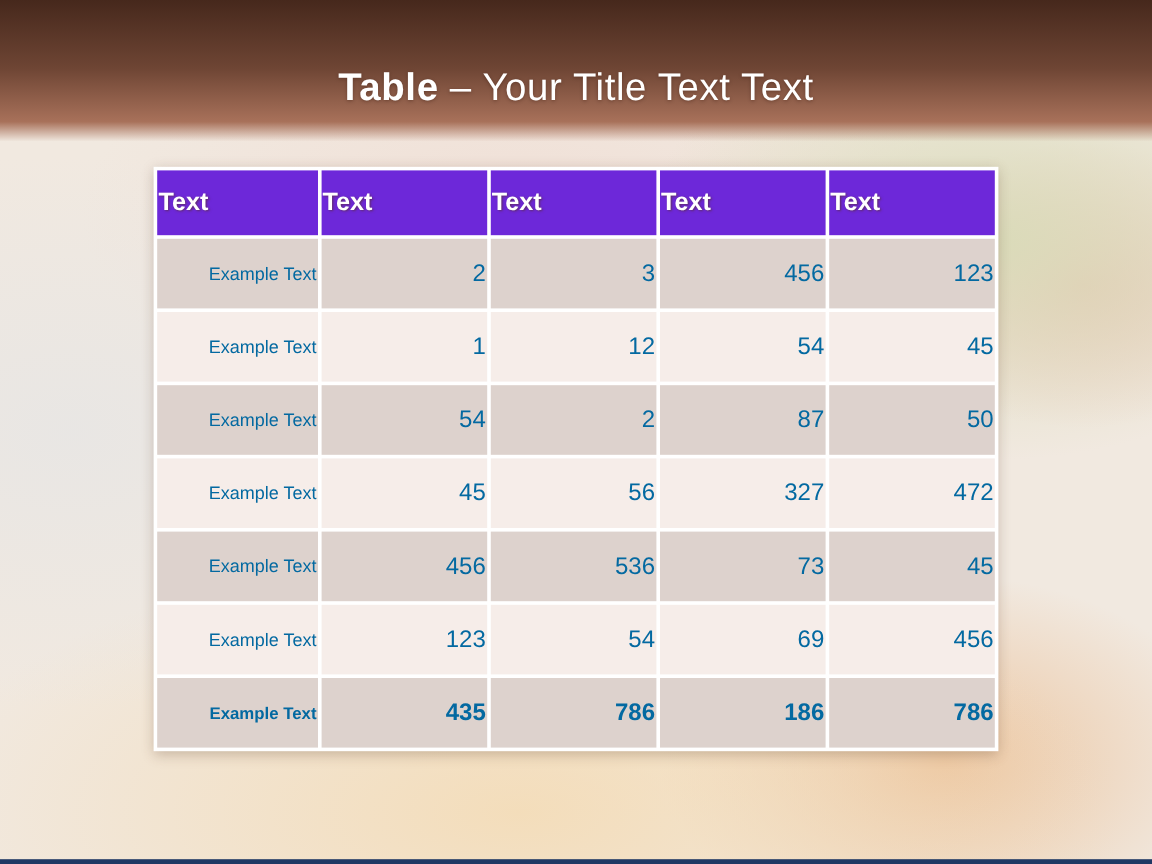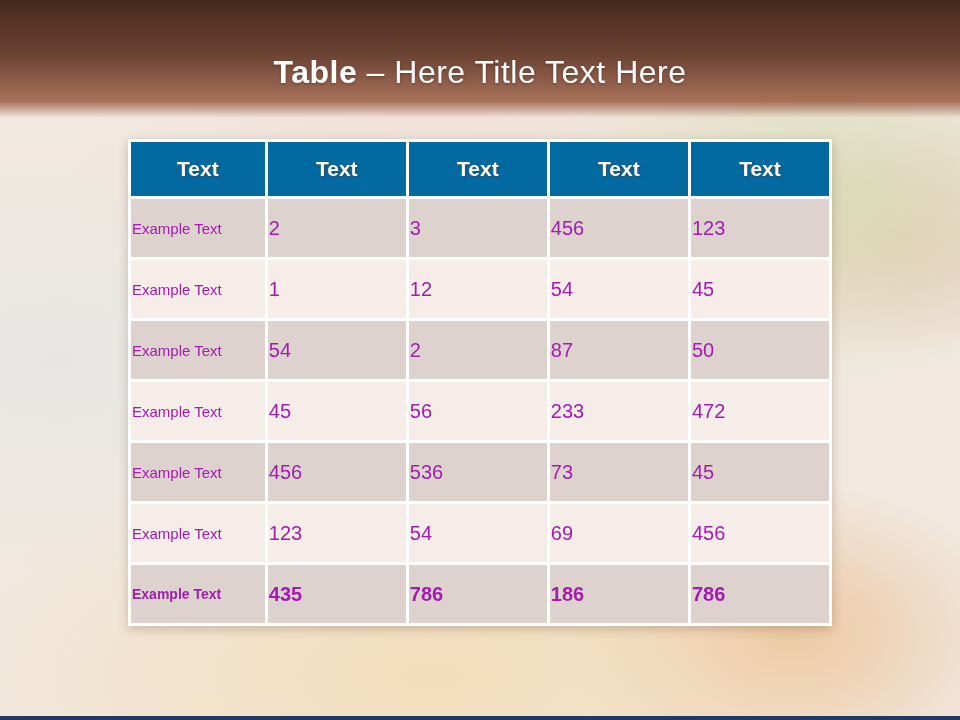--- a/index.html
+++ b/index.html
@@ -57,33 +57,33 @@
     border-collapse: separate;
     border-spacing: 3px;
     background: #ffffff;
     table-layout: fixed;
     box-shadow: 0 3px 10px rgba(95,60,40,0.28);
   }
   .data-table col.c-label { width: 19.5%; }
   .data-table col.c-num   { width: 20.125%; }
   .data-table th {
     height: 52px;
-    background: #0369a1;
+    background: #6d28d9;
     color: #ffffff;
     font-size: 21px;
     font-weight: 700;
-    text-align: center;
+    text-align: left;
     vertical-align: middle;
     text-shadow: 1px 1px 2px rgba(88,46,30,0.6);
   }
   .data-table td {
     height: 56px;
-    text-align: left;
+    text-align: right;
     vertical-align: middle;
-    color: #a21caf;
+    color: #0369a1;
   }
   .data-table tr.row-odd td  { background: #ddd2cd; }
   .data-table tr.row-even td { background: #f6ede9; }
   .data-table td.label { font-size: 15px; }
   .data-table td.num   { font-size: 20px; }
   .data-table tr.row-bold td { font-weight: 700; }
   .data-table tr.row-bold td.label { font-size: 14px; }
 
   
   .bottom-bar {
@@ -92,21 +92,21 @@
     width: 960px; height: 4px;
     background: #203864;
   }
 </style>
 </head>
 <body>
 
 <div class="slide">
 
   <div class="title-band">
-    <h1 class="slide-title"><span class="title-bold">Table</span> <span class="title-rest">– Here Title Text Here</span></h1>
+    <h1 class="slide-title"><span class="title-bold">Table</span> <span class="title-rest">– Your Title Text Text</span></h1>
   </div>
 
   <table class="data-table">
     <colgroup>
       <col class="c-label">
         <col class="c-num">
         <col class="c-num">
         <col class="c-num">
         <col class="c-num">
     </colgroup>
@@ -138,21 +138,21 @@
         <td class="label">Example Text</td>
         <td class="num">54</td>
         <td class="num">2</td>
         <td class="num">87</td>
         <td class="num">50</td>
       </tr>
       <tr class="row-even">
         <td class="label">Example Text</td>
         <td class="num">45</td>
         <td class="num">56</td>
-        <td class="num">233</td>
+        <td class="num">327</td>
         <td class="num">472</td>
       </tr>
       <tr class="row-odd">
         <td class="label">Example Text</td>
         <td class="num">456</td>
         <td class="num">536</td>
         <td class="num">73</td>
         <td class="num">45</td>
       </tr>
       <tr class="row-even">

